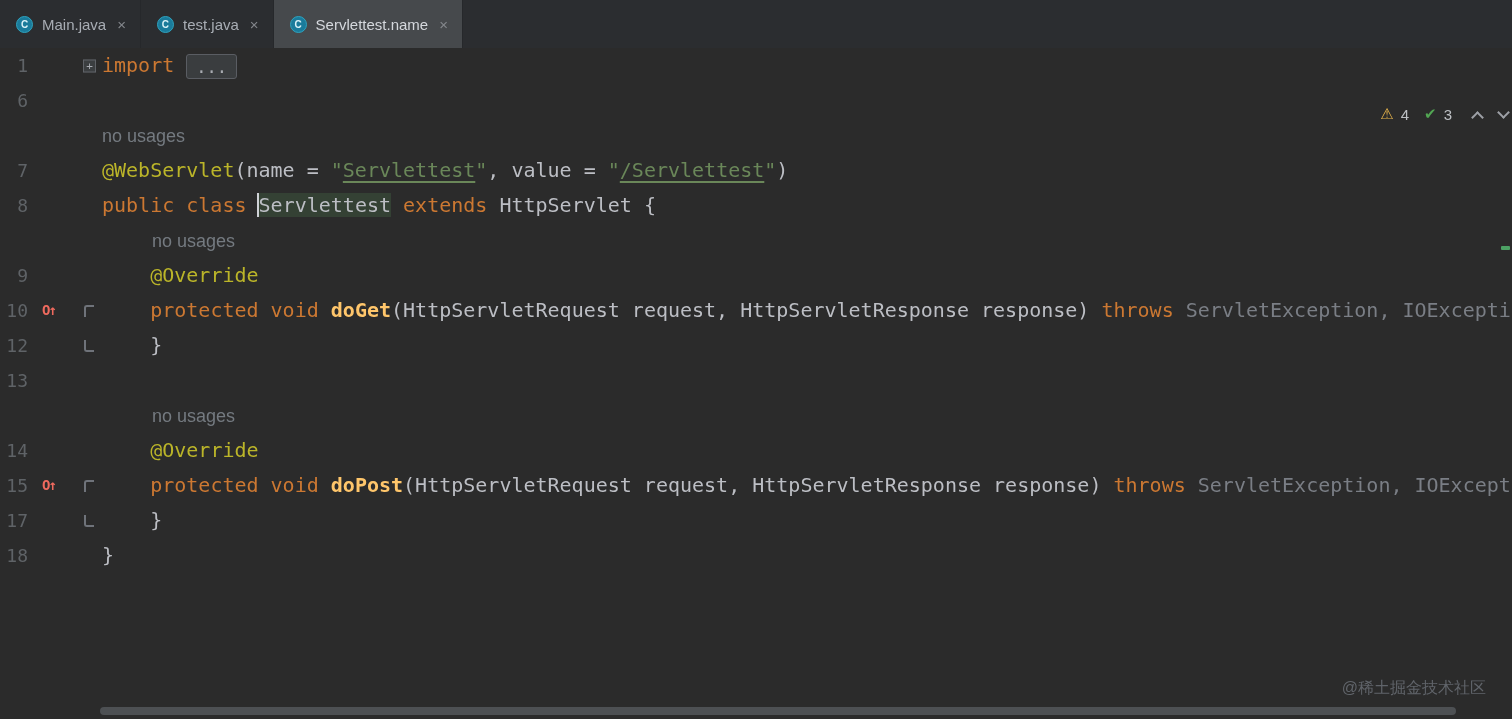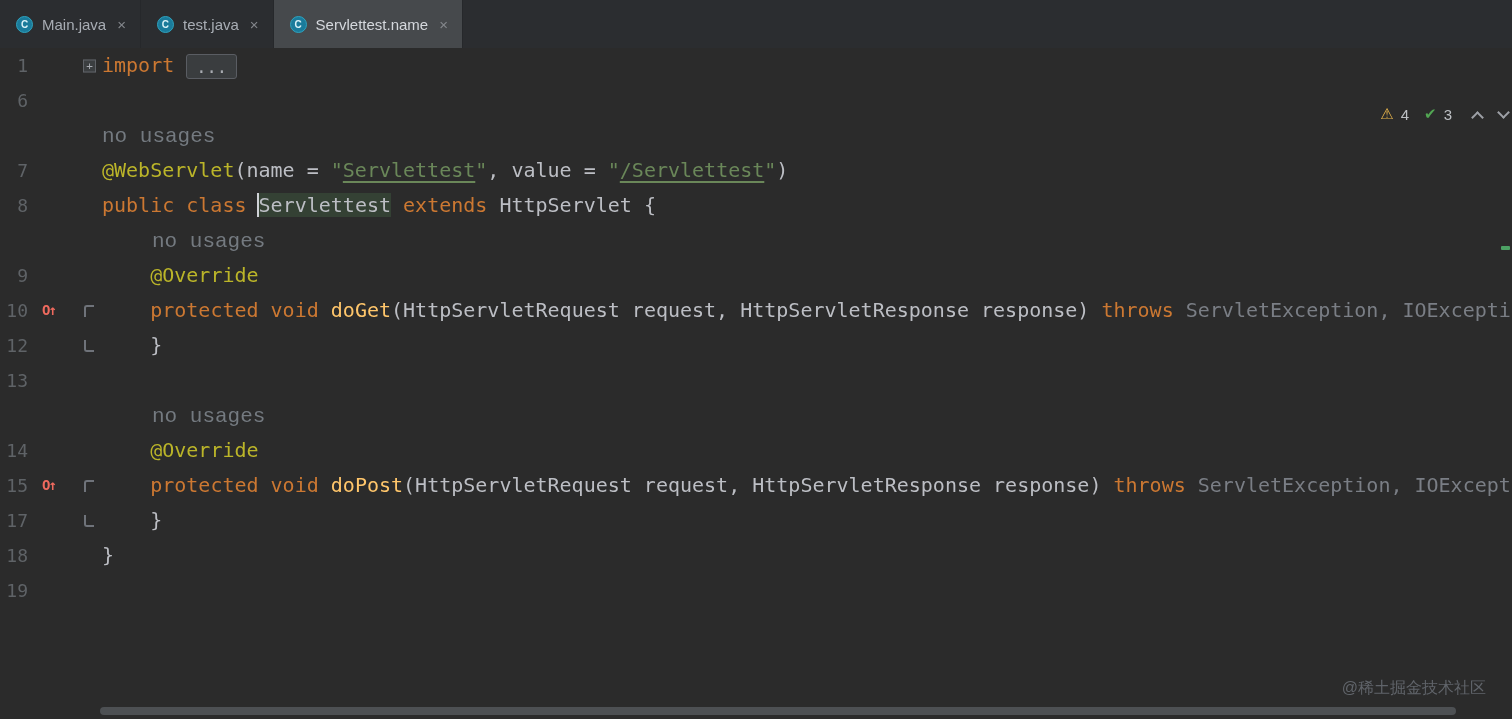--- a/index.html
+++ b/index.html
@@ -54,30 +54,30 @@
 
   .code {
     flex:1; overflow:hidden; white-space:pre;
     font-size:20px; color:#BCBEC4; padding-left:2px;
   }
   .plain { color:#BCBEC4; }
   .kw    { color:#CC7832;text-align:right; }
   .ann   { color:#BBB529; }
   .str   { color:#6A8759; }
   .stru  { color:#6A8759; text-decoration:underline; text-underline-offset:4px; }
-  .method{ color:#FFC66B; font-weight:normal; }
+  .method{ color:#FFC66B; font-weight:bold; }
   .gray  { color:#7A7E85; }
   .hl    { background:#344134; border-left:2px solid #CFD2D6; margin-left:-2px; }
   .foldbox {
     display:inline-block; background:#3A3D3F; border:1px solid #5A5D63;
     border-radius:3px; padding:0 9px; line-height:25px; height:25px;
     color:#A9ACB2; font-size:17px; vertical-align:middle;
   }
   .inlay {
-    font-family:Liberation Mono, monospace; font-size:21px;
+    font-family:Liberation Sans, sans-serif; font-size:18px;
     color:#747A80; cursor:pointer;
   }
 
   
   .inspections {
     position:absolute; top:52px; right:4px; height:28px;
     display:flex; align-items:center; gap:7px;
     font-family:"Liberation Sans", sans-serif; font-size:15px; color:#BDC0C4;
   }
   .warn-ic { color:#E9B64C; font-size:15px; }
@@ -215,26 +215,20 @@
           <span class="lnum">17</span>
           <span class="fold fe"></span>
         </div>
         <div class="code"><span class="plain">    }</span></div>
       </div>
       <div class="row">
         <div class="gutter">
           <span class="lnum">18</span>
         </div>
         <div class="code"><span class="plain">}</span></div>
-      </div>
-      <div class="row">
-        <div class="gutter">
-          <span class="lnum">19</span>
-        </div>
-        <div class="code"></div>
       </div>
     </div>
 
   <div class="inspections">
     <span class="warn-ic">⚠</span>
     <span>4</span>
     <span class="ok-ic">✔</span>
     <span>3</span>
     <span class="chev up"></span>
     <span class="chev down"></span>

